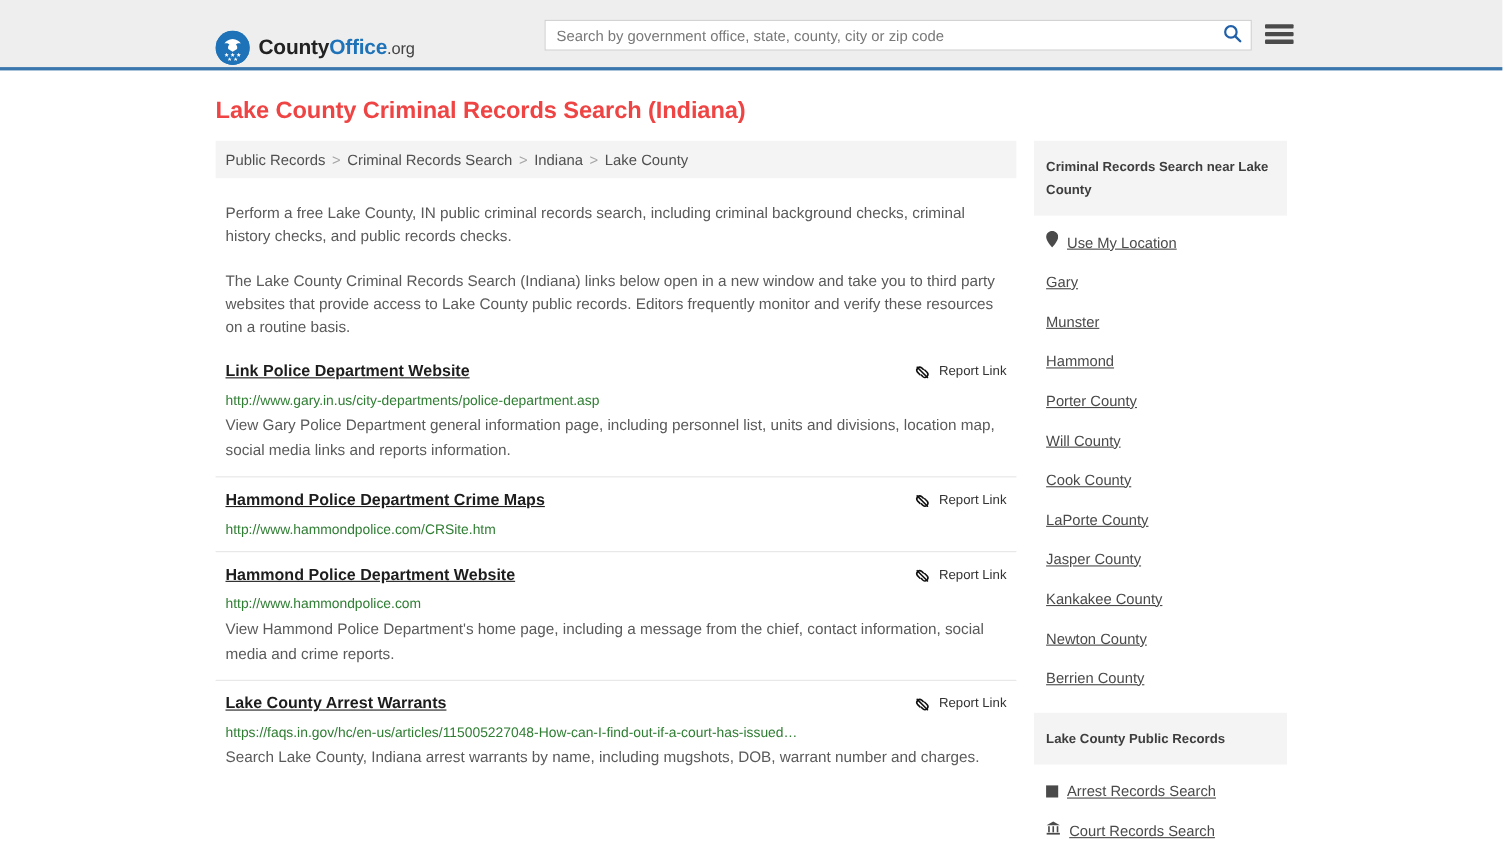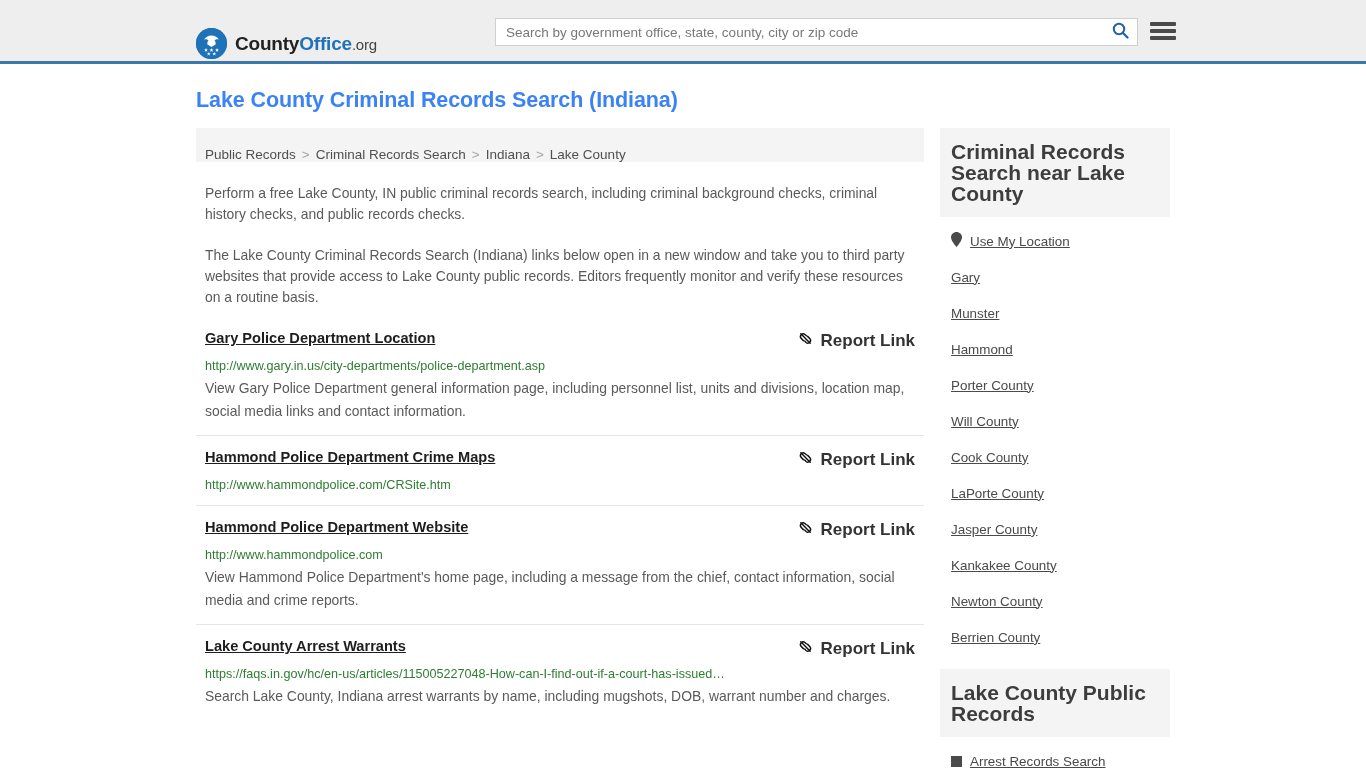--- a/index.html
+++ b/index.html
@@ -106,37 +106,37 @@
   .page {
     position: relative;
     width: 1366px;
   }
   .page-title {
     position: absolute;
     left: 196px;
     top: 24px;
     font-size: 21.5px;
     font-weight: bold;
-    color: #3b82f6;
+    color: #ef4444;
     letter-spacing: -0.1px;
     margin: 0;
   }
 
   .content-col {
     position: absolute;
     left: 196px;
     top: 64px;
     width: 728px;
   }
 
   .breadcrumb {
     background: #f4f4f4;
     height: 34px;
     display: flex;
-    align-items: flex-end;
+    align-items: center;
     padding-left: 9px;
     font-size: 13.5px;
   }
   .breadcrumb a {
     color: #4f4f4f;
     text-decoration: none;
   }
   .breadcrumb .sep {
     color: #a5a5a5;
     margin: 0 6px;
@@ -175,28 +175,27 @@
   }
   .result-title {
     font-size: 14.6px;
     font-weight: bold;
     color: #1d1d1d;
     text-decoration: underline;
     line-height: 19px;
   }
   .report-link {
     display: flex;
-    align-items: center;
+    align-items: flex-start;
     gap: 7px;
-    font-size: 17px;
+    font-size: 12px;
     color: #333;
     white-space: nowrap;
     cursor: pointer;
     padding-top: 1px;
-    font-weight: bold;
   }
   .result-url {
     font-size: 12.6px;
     color: #2e7d32;
     margin-top: 6px;
     line-height: 16px;
     word-break: break-all;
   }
   .result-desc {
     font-size: 13.9px;
@@ -208,21 +207,21 @@
   
   .sidebar {
     position: absolute;
     left: 940px;
     top: 64px;
     width: 230px;
   }
   .side-card-head {
     background: #f4f4f4;
     padding: 13px 12px 13px 11px;
-    font-size: 21px;
+    font-size: 12px;
     font-weight: bold;
     color: #3d3d3d;
     line-height: 21px;
   }
   .side-list {
     list-style: none;
     margin: 0;
     padding: 0;
   }
   .side-list li {
@@ -307,34 +306,34 @@
 
     <div class="intro">
       <p class="p1">Perform a free Lake County, IN public criminal records search, including criminal background checks, criminal history checks, and public records checks.</p>
       <p class="p2">The Lake County Criminal Records Search (Indiana) links below open in a new window and take you to third party websites that provide access to Lake County public records. Editors frequently monitor and verify these resources on a routine basis.</p>
     </div>
 
     <div class="results">
 
       <div class="result">
         <div class="result-head">
-          <a href="#" class="result-title">Gary Police Department Location</a>
+          <a href="#" class="result-title">Link Police Department Website</a>
           <span class="report-link">
             <span>
               <svg width="17" height="17" viewBox="0 0 20 20">
                 <path d="M7.5 12.5 L4.8 9.8 a3.2 3.2 0 0 1 4.5-4.5 L11 6.8" fill="none" stroke="#111" stroke-width="1.7" stroke-linecap="round"></path>
                 <path d="M12.5 7.5 L15.2 10.2 a3.2 3.2 0 0 1 -4.5 4.5 L9 13" fill="none" stroke="#111" stroke-width="1.7" stroke-linecap="round"></path>
                 <line x1="4.5" y1="4.5" x2="15.5" y2="15.5" stroke="#111" stroke-width="1.7" stroke-linecap="round"></line>
               </svg>
             </span>
             <span>Report Link</span>
           </span>
         </div>
         <div class="result-url">http://www.gary.in.us/city-departments/police-department.asp</div>
-        <div class="result-desc">View Gary Police Department general information page, including personnel list, units and divisions, location map, social media links and contact information.</div>
+        <div class="result-desc">View Gary Police Department general information page, including personnel list, units and divisions, location map, social media links and reports information.</div>
       </div>
 
       <div class="result">
         <div class="result-head">
           <a href="#" class="result-title">Hammond Police Department Crime Maps</a>
           <span class="report-link">
             <span>
               <svg width="17" height="17" viewBox="0 0 20 20">
                 <path d="M7.5 12.5 L4.8 9.8 a3.2 3.2 0 0 1 4.5-4.5 L11 6.8" fill="none" stroke="#111" stroke-width="1.7" stroke-linecap="round"></path>
                 <path d="M12.5 7.5 L15.2 10.2 a3.2 3.2 0 0 1 -4.5 4.5 L9 13" fill="none" stroke="#111" stroke-width="1.7" stroke-linecap="round"></path>

